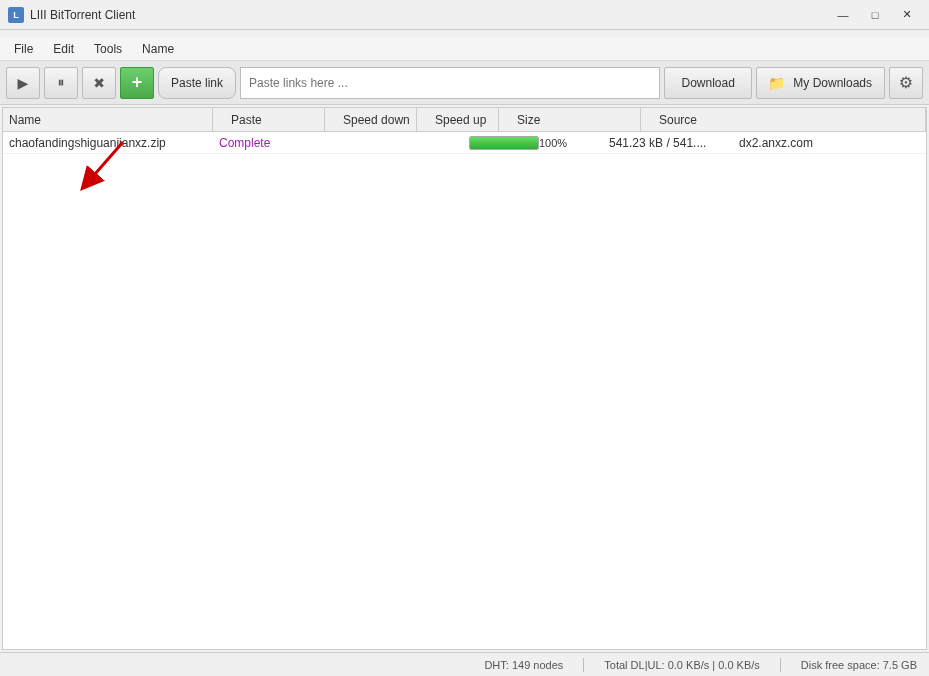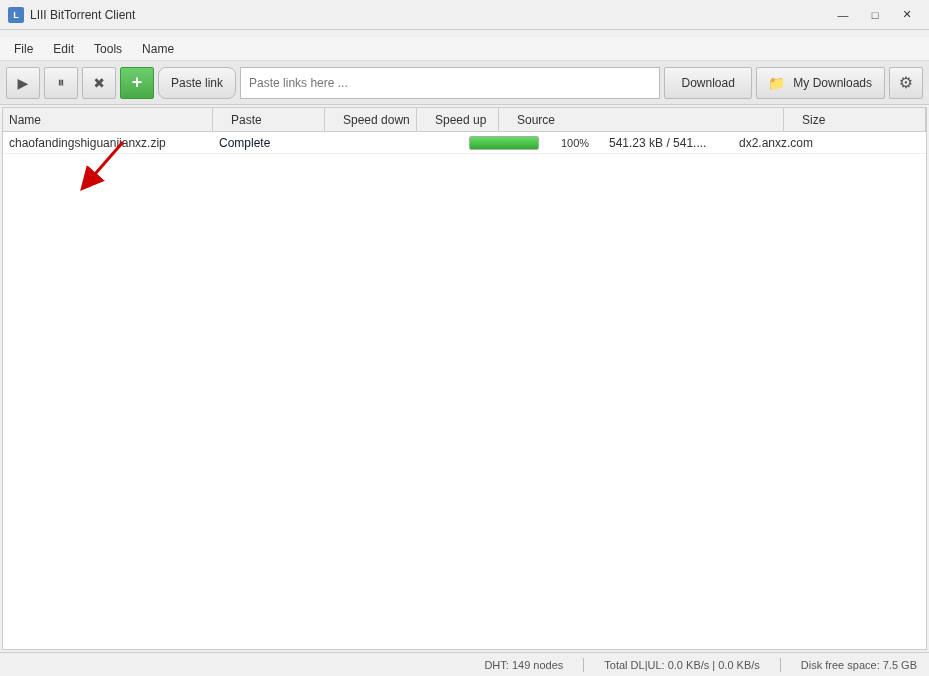--- a/index.html
+++ b/index.html
@@ -227,24 +227,24 @@
       font-size: 12px;
       color: #333;
       overflow: hidden;
       text-overflow: ellipsis;
       white-space: nowrap;
       height: 100%;
       display: flex;
       align-items: center;
     }
     .cell-name { width: 210px; }
-    .cell-status { width: 100px; color: #0f172a; }
+    .cell-status { width: 100px; color: #a21caf; }
     .cell-speed-down { width: 80px; }
     .cell-speed-up { width: 70px; }
-    .cell-progress { width: 140px; display: flex; align-items: center; gap: 22px; }
+    .cell-progress { width: 140px; display: flex; align-items: center; gap: 0; }
     .cell-size { width: 130px; }
     .cell-source { flex: 1; }
 
     .progress-bar-container {
       width: 70px;
       height: 14px;
       background: #e0e0e0;
       border: 1px solid #aaa;
       border-radius: 2px;
       overflow: hidden;
@@ -357,22 +357,22 @@
   </button>
 </div>
 
 <div class="main-content">
 
   <div class="table-header">
     <div class="col-header col-name">Name</div>
     <div class="col-header col-status">Paste</div>
     <div class="col-header col-speed-down">Speed down</div>
     <div class="col-header col-speed-up">Speed up</div>
+    <div class="col-header col-size">Size</div>
     <div class="col-header col-source">Source</div>
-    <div class="col-header col-size">Size</div>
   </div>
 
   <div class="table-body">
 
     <div class="table-row">
       <div class="cell cell-name">chaofandingshiguanjianxz.zip</div>
       <div class="cell cell-status">Complete</div>
       <div class="cell cell-speed-down"></div>
       <div class="cell cell-speed-up"></div>
       <div class="cell cell-progress">

